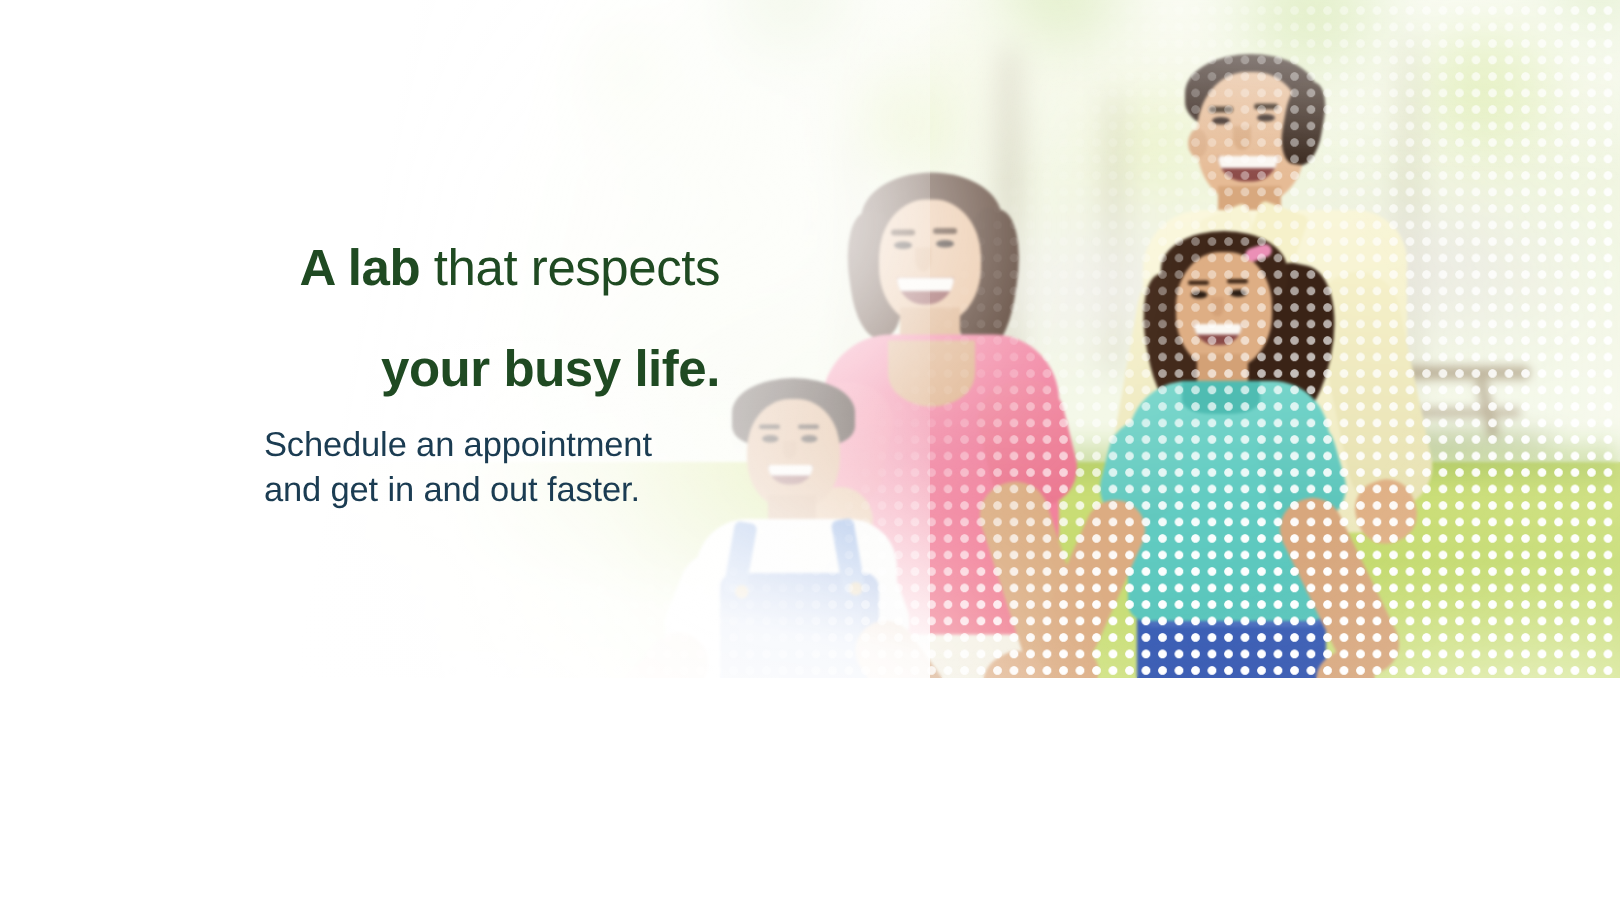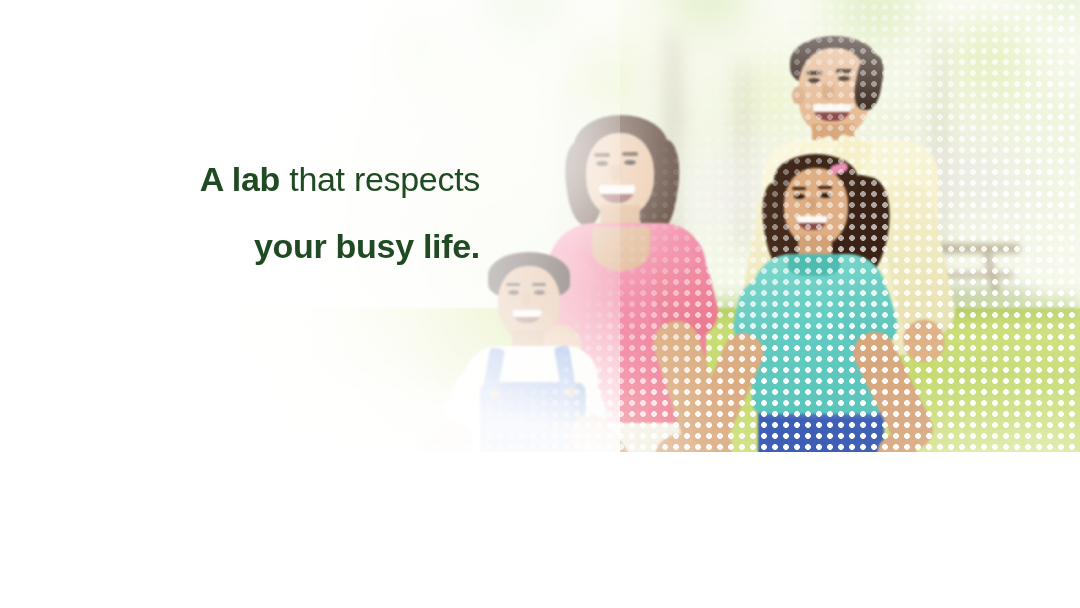--- a/index.html
+++ b/index.html
@@ -434,15 +434,19 @@
   <div class="dots-b"></div>
 
   <div class="left-fade"></div>
   <div class="bottom-fade"></div>
 
   <div class="copy">
     <div class="headline">
       <span class="l1"><span class="b">A lab</span><span> that respects</span></span>
       <span class="l2">your busy life.</span>
     </div>
+    <div class="subcopy">
+      <span>Schedule an appointment</span>
+      <span>and get in and out faster.</span>
+    </div>
   </div>
 
 </div>
 
 </body></html>

